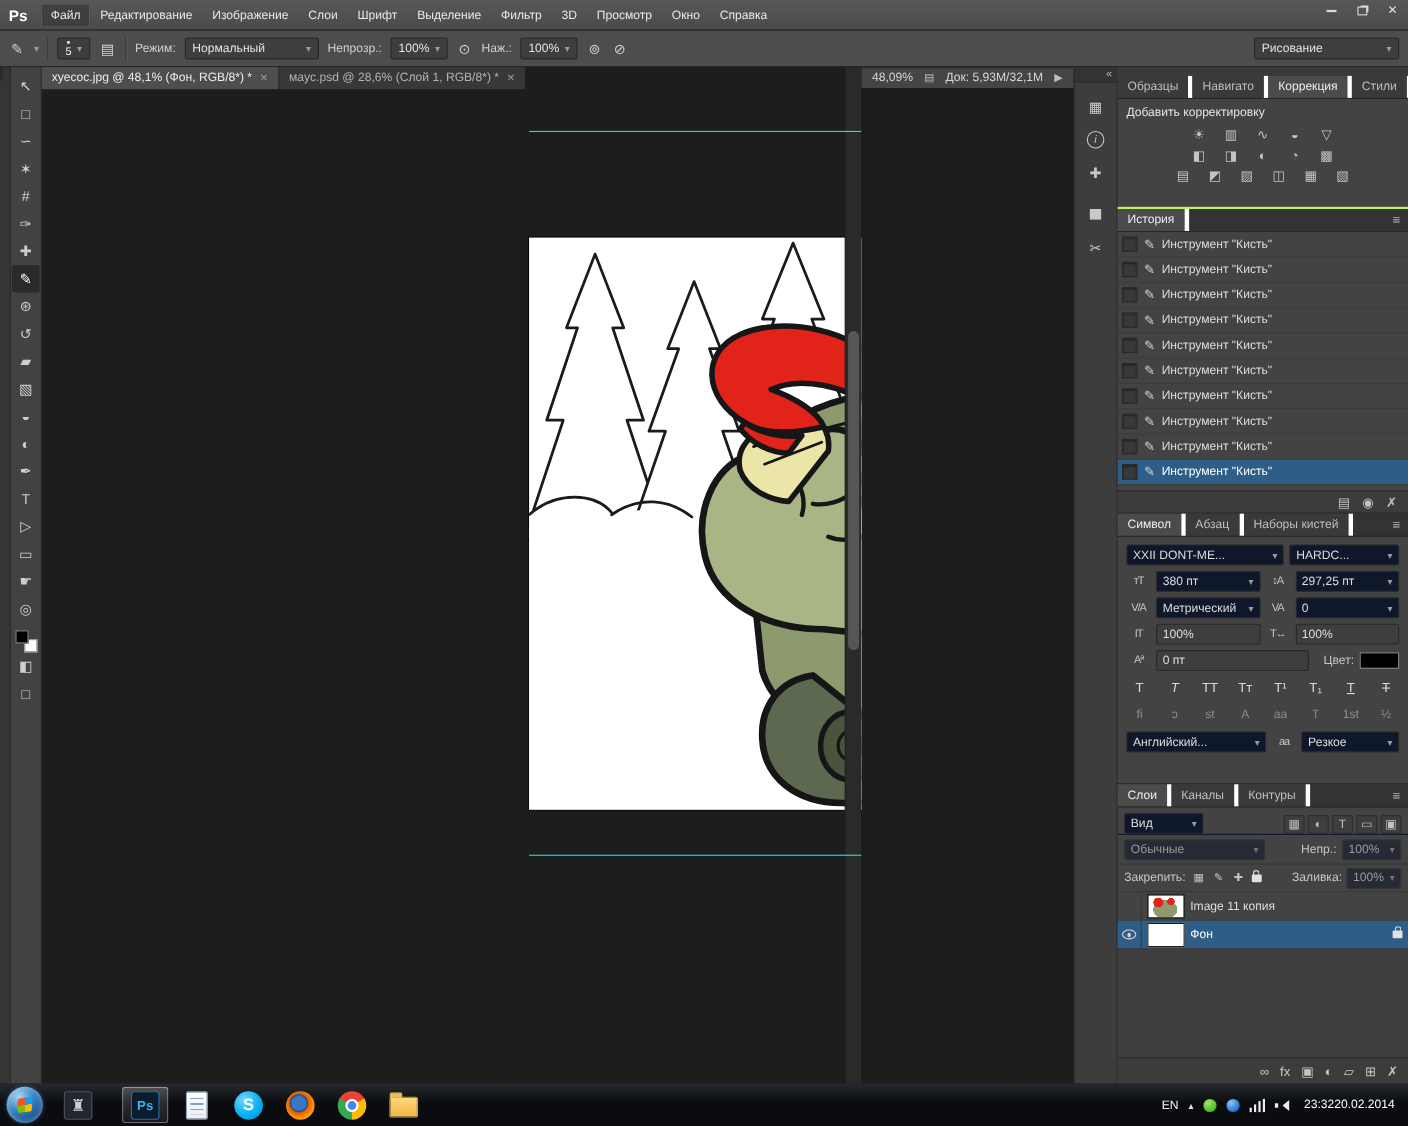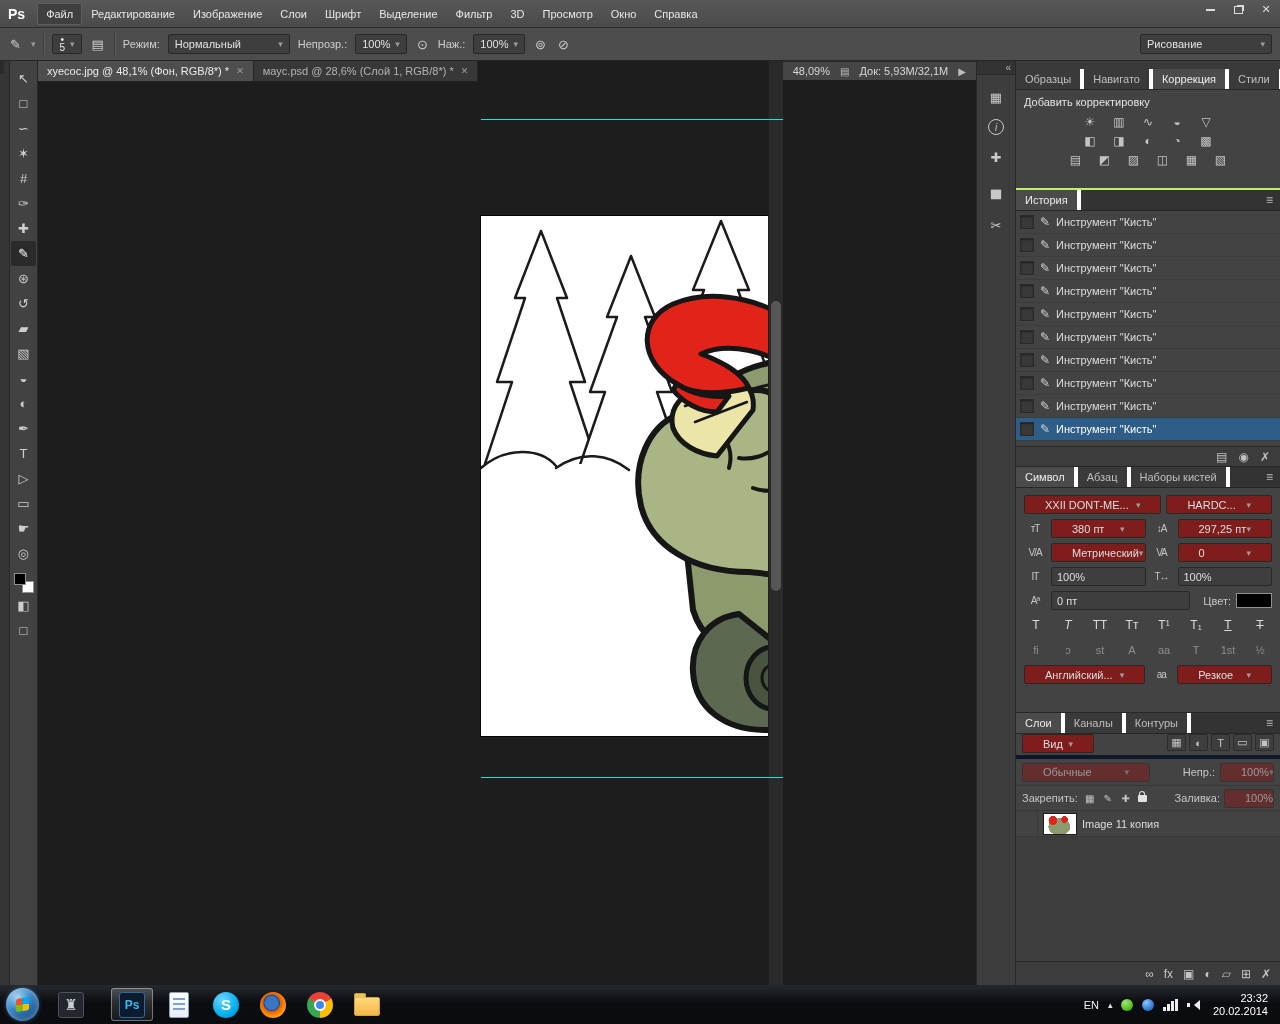--- a/index.html
+++ b/index.html
@@ -67,35 +67,35 @@
 .adj-row{display:flex;justify-content:center;gap:7px;margin:2px 0}
 .adj-icon{width:22px;height:17px;display:flex;align-items:center;justify-content:center;color:#c4c4c4;font-size:12px}
 .sec-hist-list{height:235px;background:#434343;overflow:hidden;flex:none}
 .hist-row{height:23px;display:flex;align-items:center;gap:6px;padding-left:4px;border-bottom:1px solid #3c3c3c}
 .hist-row[data-selected="true"]{background:#2e5d88;color:#fff}
 .hist-well{width:14px;height:14px;background:#393939;border:1px solid #2a2a2a;box-shadow:inset 0 1px 2px rgba(0,0,0,.45);flex:none}
 .hist-icon{color:#d6d6d6;font-size:12px}
 .hist-footer{height:21px;background:#3c3c3c;border-top:1px solid #2a2a2a;border-bottom:1px solid #272727;display:flex;justify-content:flex-end;align-items:center;gap:11px;padding-right:10px;color:#c2c2c2;flex:none}
 .sec-char{height:225px;border-bottom:1px solid #272727;padding:7px 8px;display:flex;flex-direction:column;gap:5px;flex:none}
 .char-row{display:flex;align-items:center;gap:5px;height:19px}
-.dd{flex:1;height:19px;background:#7f1d1d;border:1px solid #282828;border-radius:2px;display:flex;align-items:center;justify-content:space-between;padding:0 20px;color:#dedede;min-width:0;white-space:nowrap;overflow:hidden}
+.dd{flex:1;height:19px;background:#0f172a;border:1px solid #282828;border-radius:2px;display:flex;align-items:center;justify-content:space-between;padding:0 5px;color:#dedede;min-width:0;white-space:nowrap;overflow:hidden}
 .fld{flex:1;height:19px;background:#3e3e3e;border:1px solid #282828;border-radius:2px;display:flex;align-items:center;padding:0 5px;color:#dedede}
 .dd[data-dim="true"],.fld[data-dim="true"]{opacity:.55}
 .mini-icon{width:22px;color:#c6c6c6;font-size:10px;text-align:center;flex:none;letter-spacing:-1px}
 .color-swatch{width:36px;height:15px;background:#000;border:1px solid #909090}
 .char-lbl{color:#c6c6c6}
 .btn-row{display:flex;justify-content:space-between;align-items:center;height:20px}
 .tbtn{width:24px;height:19px;display:flex;align-items:center;justify-content:center;color:#dadada;font-size:12px}
 .tbtn[data-style="italic"]{font-style:italic}
 .tbtn[data-style="underline"]{text-decoration:underline}
 .tbtn[data-style="strike"]{text-decoration:line-through}
 .tbtn[data-dim="true"]{color:#8d8d8d;font-size:11px}
 
 .sec-layers{flex:1;display:flex;flex-direction:column;min-height:0}
-.l-filter{height:25px;border-bottom:4px solid #0f172a;display:flex;align-items:flex-start;gap:0;padding:0 6px;flex:none}
+.l-filter{height:25px;border-bottom:1px solid #0f172a;display:flex;align-items:flex-end;gap:0;padding:0 6px;flex:none}
 .sm-ico{width:19px;height:17px;display:flex;align-items:center;justify-content:center;color:#c3c3c3;font-size:11px;background:#3e3e3e;border:1px solid #2c2c2c;border-radius:2px}
 .l-blend{height:27px;border-bottom:1px solid #383838;display:flex;align-items:center;gap:5px;padding:0 6px;flex:none}
 .l-lock{height:25px;border-bottom:1px solid #383838;display:flex;align-items:center;gap:4px;padding:0 6px;flex:none}
 .lock-ico{width:16px;height:16px;display:flex;align-items:center;justify-content:center;color:#c3c3c3;font-size:10px}
 .l-row{height:26px;display:flex;align-items:center;gap:5px;border-bottom:1px solid #3a3a3a;padding-right:5px;flex:none}
 .l-row[data-selected="true"]{background:#2e5d88;color:#fff}
 .eye-well{width:22px;height:26px;border-right:1px solid #3a3a3a;display:flex;align-items:center;justify-content:center;flex:none}
 .eye{width:13px;height:9px;border:1px solid #d8d8d8;border-radius:50%;position:relative}
 .eye::after{content:"";position:absolute;left:3.5px;top:2px;width:3.5px;height:3.5px;border-radius:50%;background:#d8d8d8}
 .l-row[data-visible="false"] .eye{visibility:hidden}
@@ -127,21 +127,21 @@
 .task[data-kind="folder"] .tico::before{content:"";position:absolute;left:-1px;top:-5px;width:10px;height:4px;background:#e8c05c;border:1px solid #caa23f;border-bottom:none;border-radius:2px 2px 0 0}
 .tray{margin-left:auto;display:flex;align-items:center;gap:9px;padding-right:6px;color:#f0f0f0}
 .tray-chevron{font-size:9px;color:#e0e0e0}
 .tray-dot{width:12px;height:12px;border-radius:50%;background:radial-gradient(circle at 35% 30%,#9fe37a,#58c322 60%,#2f8a10)}
 .tray-dot2{width:12px;height:12px;border-radius:50%;background:radial-gradient(circle at 35% 30%,#8fc4ff,#2f7fd2 60%,#124f92)}
 .net{display:flex;align-items:flex-end;gap:1.5px;height:12px}
 .net i{display:block;width:2.5px;background:#eee}
 .vol{position:relative;width:13px;height:12px}
 .vol::before{content:"";position:absolute;left:0;top:4px;width:3px;height:4px;background:#eee}
 .vol::after{content:"";position:absolute;left:2px;top:1px;border:5px solid transparent;border-right:6px solid #eee}
-.clock{display:flex;flex-direction:column;align-items:flex-end;justify-content:center;font-size:11px;line-height:13px;color:#fff;padding-left:4px}
+.clock{display:flex;flex-direction:row;align-items:flex-end;justify-content:center;font-size:11px;line-height:13px;color:#fff;padding-left:4px}
 </style>
 </head>
 <body>
 
 <div id="menubar">
   <span class="logo">Ps</span>
   <div style="display:flex">
 
   <span class="menu-item" data-active="true">Файл</span>
       <span class="menu-item">Редактирование</span>
@@ -638,20 +638,28 @@
       <div>
 
       <div class="l-row" data-visible="false" data-thumb="tank" data-selected="false">
           <span class="eye-well">
               <span class="eye"></span>
             </span>
           <span class="thumb"></span>
           <span>Image 11 копия</span>
 
         </div>
+          <div class="l-row" data-visible="true" data-thumb="white" data-selected="true" data-locked="true">
+          <span class="eye-well">
+              <span class="eye"></span>
+            </span>
+          <span class="thumb"></span>
+          <span>Фон</span>
+          <span class="lock"></span>
+        </div>
         </div>
       <div class="l-empty"></div>
       <div class="l-footer">
 
       <span class="lf-ico">∞</span>
           <span class="lf-ico">fx</span>
           <span class="lf-ico">▣</span>
           <span class="lf-ico">◐</span>
           <span class="lf-ico">▱</span>
           <span class="lf-ico">⊞</span>

